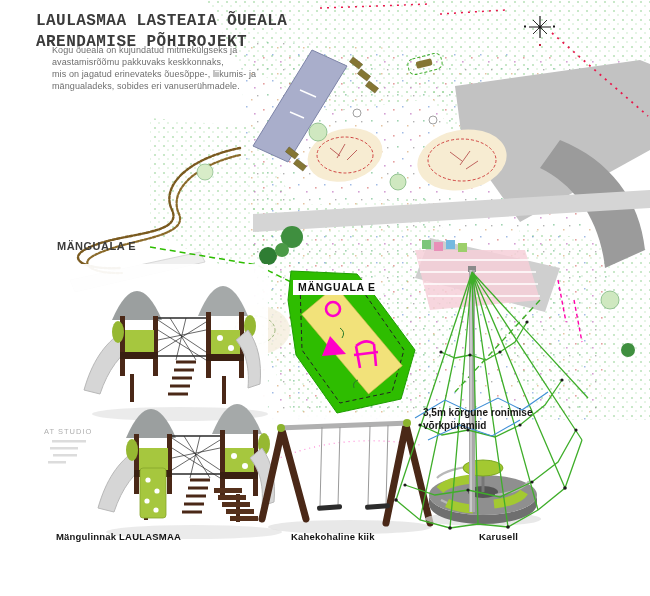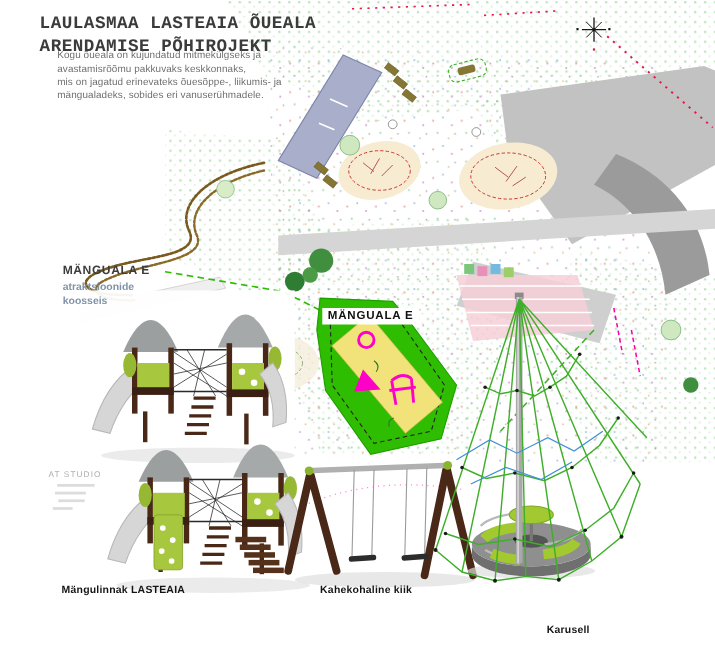--- a/index.html
+++ b/index.html
@@ -10,21 +10,21 @@
   #doc-title{left:36px;top:11px;font-size:16px;font-weight:bold;letter-spacing:.45px;
              color:#3b3b3b;line-height:1.32;font-family:Liberation Mono, monospace;}
   .para{left:52px;width:245px;font-size:9px;color:#6e6e6e;line-height:1.35;letter-spacing:.1px;}
   #para1{top:44px;} #para2{top:94px;} #para3{top:129px;}
   #legend-title{left:57px;top:240px;font-size:11px;font-weight:bold;letter-spacing:.5px;color:#3c3c3c;}
   #legend-sub{left:57px;top:256px;font-size:9.5px;font-weight:600;color:#7e93a8;line-height:1.3;}
   #map-area-label{left:293px;top:280px;background:#ffffff;padding:1px 5px 2px 5px;
                   font-size:10.5px;font-weight:bold;letter-spacing:.7px;color:#101010;}
   #pyramid-note{left:423px;top:407px;font-size:10px;font-weight:bold;color:#161616;line-height:1.28;}
   .equip-label{font-size:9.5px;font-weight:bold;color:#141414;letter-spacing:.2px;}
-  #label-jonathan{left:56px;top:531px;} #label-kiik{left:255px;top:531px;margin-left:36px;} #label-karusell{left:497px;top:531px;margin-top:36px;}
+  #label-jonathan{left:56px;top:531px;} #label-kiik{left:255px;top:531px;margin-left:36px;} #label-karusell{left:479px;top:531px;}
   #watermark{left:44px;top:427px;font-size:7.5px;color:#9a9a9a;opacity:.8;letter-spacing:1px;}
   svg{position:absolute;left:0;top:0;}
 </style>
 </head>
 <body>
 
 <div id="page">
 
 <svg width="650" height="596" viewBox="0 0 650 596">
   <defs>
@@ -279,24 +279,24 @@
 </svg>
 
 <div class="abs pre" id="doc-title">LAULASMAA LASTEAIA ÕUEALA
 ARENDAMISE PÕHIROJEKT</div>
 <div class="abs pre para" id="para1">Kogu õueala on kujundatud mitmekülgseks ja
 avastamisrõõmu pakkuvaks keskkonnaks,
 mis on jagatud erinevateks õuesõppe-, liikumis- ja
 mängualadeks, sobides eri vanuserühmadele.</div>
 
 <div class="abs" id="legend-title">MÄNGUALA E</div>
-<div class="abs pre" id="legend-sub">atraktsioonide
-koosseis</div>
 
 <div class="abs" id="map-area-label">MÄNGUALA E</div>
-
-<div class="abs equip-label" id="label-jonathan">Mängulinnak LASTEAIA</div>
+<div class="abs pre" id="pyramid-note">3,5m kõrgune ronimise
+võrkpüramiid</div>
+
+<div class="abs equip-label" id="label-jonathan">Mängulinnak LAULASMAA</div>
 <div class="abs equip-label" id="label-kiik">Kahekohaline kiik</div>
 <div class="abs equip-label" id="label-karusell">Karusell</div>
 
 <div class="abs" id="watermark">AT STUDIO</div>
 
 </div>
 
 </body></html>

